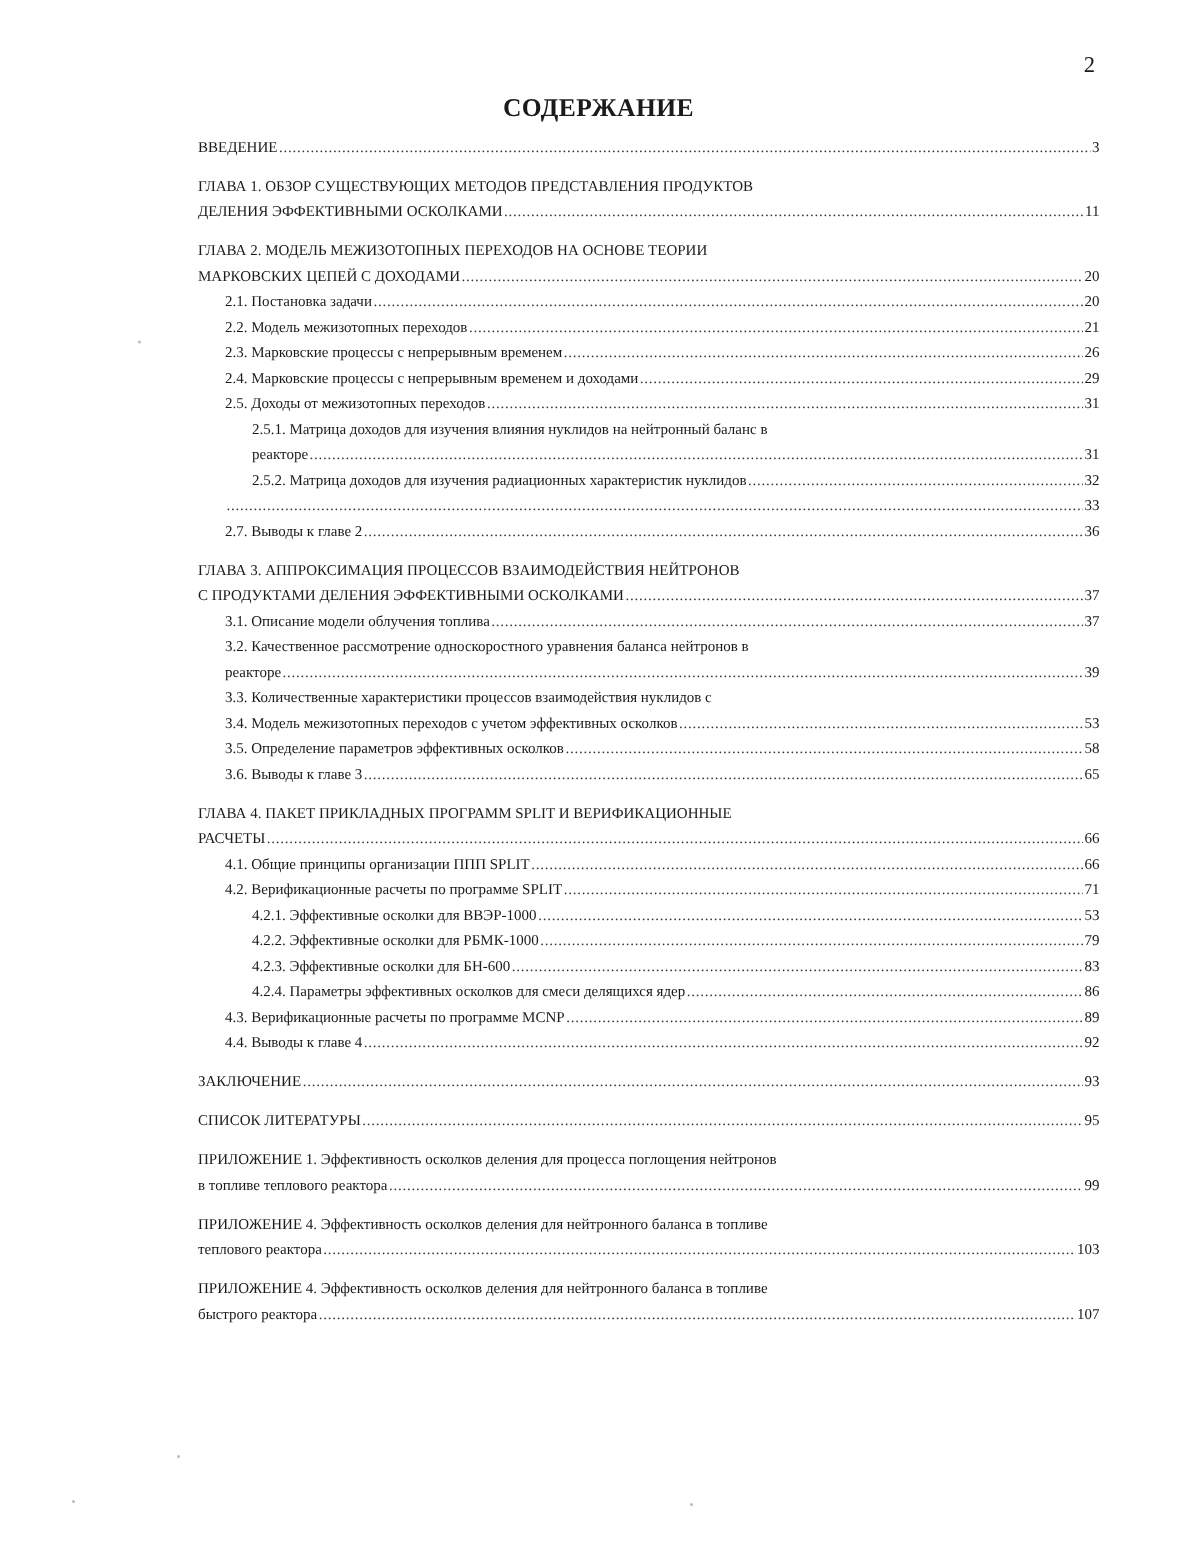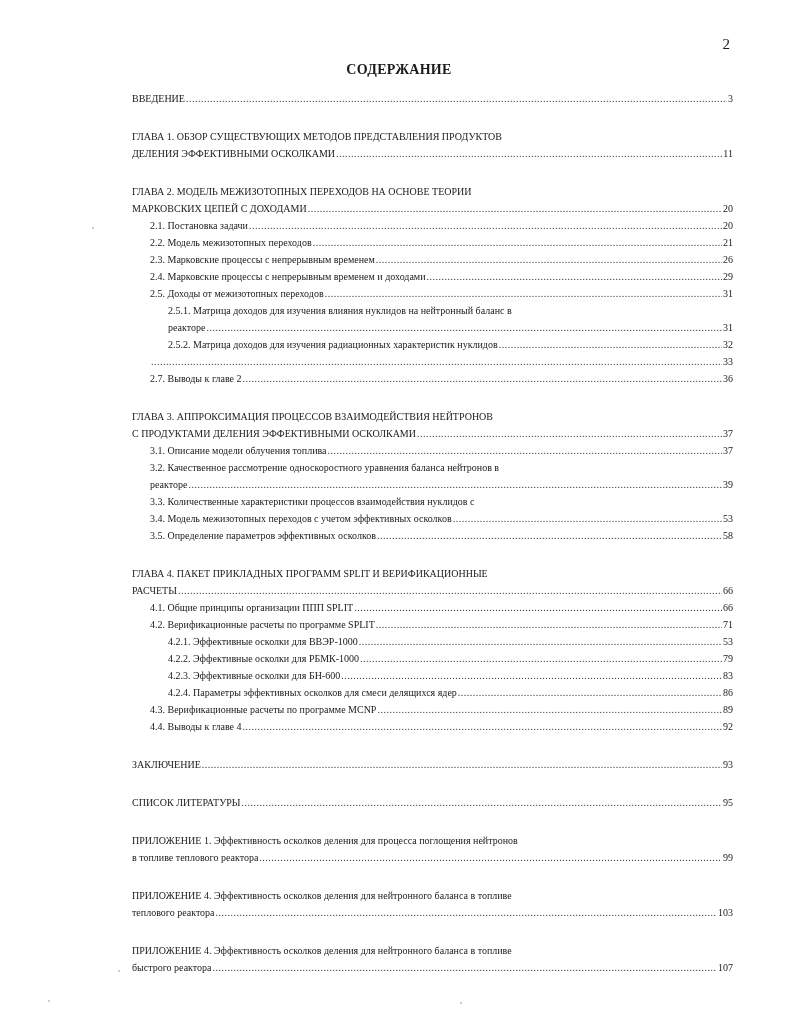--- a/index.html
+++ b/index.html
@@ -20,37 +20,37 @@
       top: 36px;
       right: 68px;
       font-size: 15px;
     }
     .title {
       position: absolute;
       top: 62px;
       left: 0;
       width: 798px;
       text-align: center;
-      font-size: 14px;
+      font-size: 17px;
       font-weight: bold;
       letter-spacing: 0.3px;
     }
     .toc {
       position: absolute;
       top: 90px;
       left: 132px;
       width: 601px;
       font-size: 10px;
       line-height: 17px;
     }
     .entry {
       position: relative;
     }
     .entry.top {
-      margin-top: 21px;
+      margin-top: 9px;
     }
     .entry.first {
       margin-top: 0;
     }
     .entry.lvl1 { padding-left: 18px; }
     .entry.lvl2 { padding-left: 36px; }
     .line {
       display: flex;
       align-items: baseline;
       white-space: nowrap;
@@ -224,20 +224,28 @@
       </div>
     </div>
     <div class="entry lvl1">
 
       <div class="line">
         <span class="text">3.5. Определение параметров эффективных осколков</span>
         <span class="leader"></span>
         <span class="pg">58</span>
       </div>
     </div>
+    <div class="entry lvl1">
+
+      <div class="line">
+        <span class="text">3.6. Выводы к главе 3</span>
+        <span class="leader"></span>
+        <span class="pg">65</span>
+      </div>
+    </div>
     <div class="entry lvl0 top">
       <div class="first-line">ГЛАВА 4. ПАКЕТ ПРИКЛАДНЫХ ПРОГРАММ SPLIT И ВЕРИФИКАЦИОННЫЕ</div>
       <div class="line">
         <span class="text">РАСЧЕТЫ</span>
         <span class="leader"></span>
         <span class="pg">66</span>
       </div>
     </div>
     <div class="entry lvl1">
 

